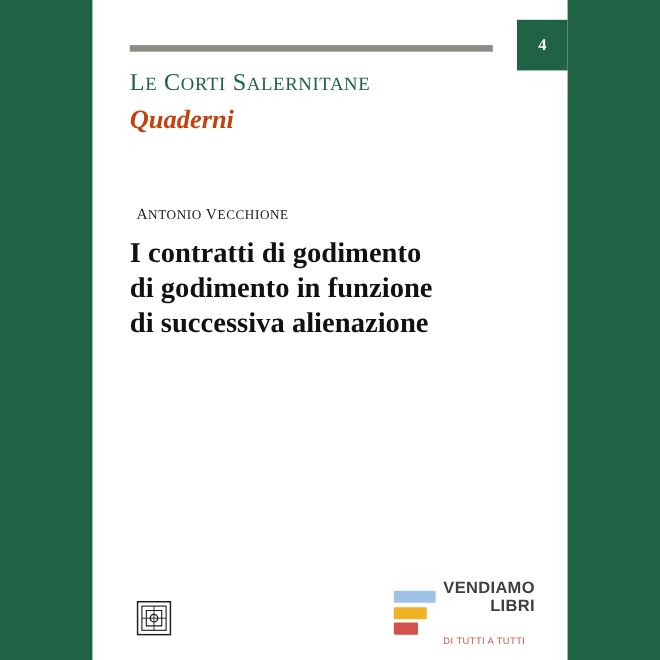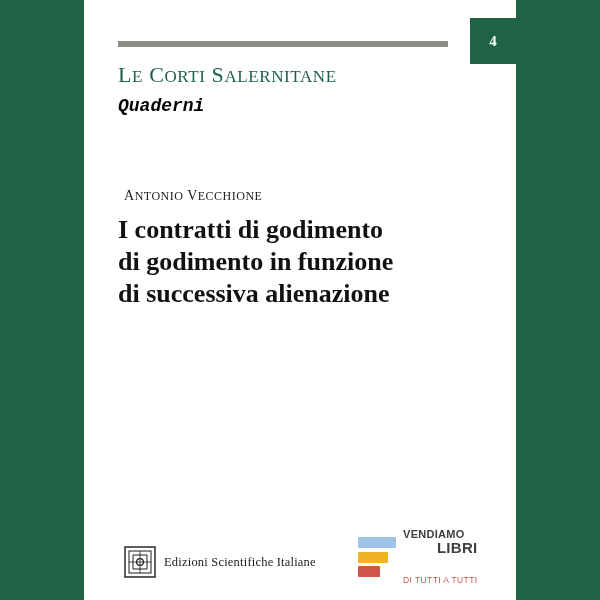--- a/index.html
+++ b/index.html
@@ -82,25 +82,25 @@
   .series-title .sc {
     font-size: 22px;
   }
   .series-title .sc-small {
     font-size: 17px;
   }
   .series-sub {
     position: absolute;
     left: 118px;
     top: 96px;
-    font-family: Liberation Mono, monospace;
+    font-family: Liberation Serif, serif;
     font-style: italic;
     font-weight: bold;
-    font-size: 18px;
-    color: #000000;
+    font-size: 24px;
+    color: #c2410c;
   }
   .author {
     position: absolute;
     left: 124px;
     top: 188px;
     font-family: "Liberation Serif", serif;
     font-size: 12px;
     color: #22201f;
     letter-spacing: 0.5px;
   }
@@ -169,21 +169,21 @@
   .bar2 { width: 30px; background: #f0b323; }
   .bar3 { width: 22px; background: #d1534a; }
   .badge-text {
     display: flex;
     flex-direction: column;
     line-height: 1.05;
   }
   .badge-text .l1 {
     font-family: "Liberation Sans", sans-serif;
     font-weight: bold;
-    font-size: 11px;
+    font-size: 15px;
     color: #3f3f3f;
     letter-spacing: 0.3px;
   }
   .badge-text .l2 {
     font-family: "Liberation Sans", sans-serif;
     font-weight: bold;
     font-size: 15px;
     color: #3f3f3f;
     letter-spacing: 0.3px;
     text-align: right;
@@ -230,21 +230,20 @@
   <div class="publisher">
     <span class="esi-mark">
       <svg width="32" height="32" viewBox="0 0 32 32" aria-hidden="true">
         <rect x="1" y="1" width="30" height="30" fill="none" stroke="#1b1b1b" stroke-width="1.4"></rect>
         <rect x="5" y="5" width="22" height="22" fill="none" stroke="#1b1b1b" stroke-width="1"></rect>
         <path d="M9 9 H23 V23 H9 Z" fill="none" stroke="#1b1b1b" stroke-width="1"></path>
         <path d="M16 5 V27 M5 16 H27" stroke="#1b1b1b" stroke-width="0.8"></path>
         <circle cx="16" cy="16" r="3.4" fill="none" stroke="#1b1b1b" stroke-width="1.2"></circle>
       </svg>
     </span>
-    <span class="esi-name">Edizioni Scientifiche Italiane</span>
   </div>
 
   <div class="badge">
     <span class="badge-bars">
       <span class="bar1"></span>
       <span class="bar2"></span>
       <span class="bar3"></span>
     </span>
     <span class="badge-text">
       <span class="l1">VENDIAMO</span>

